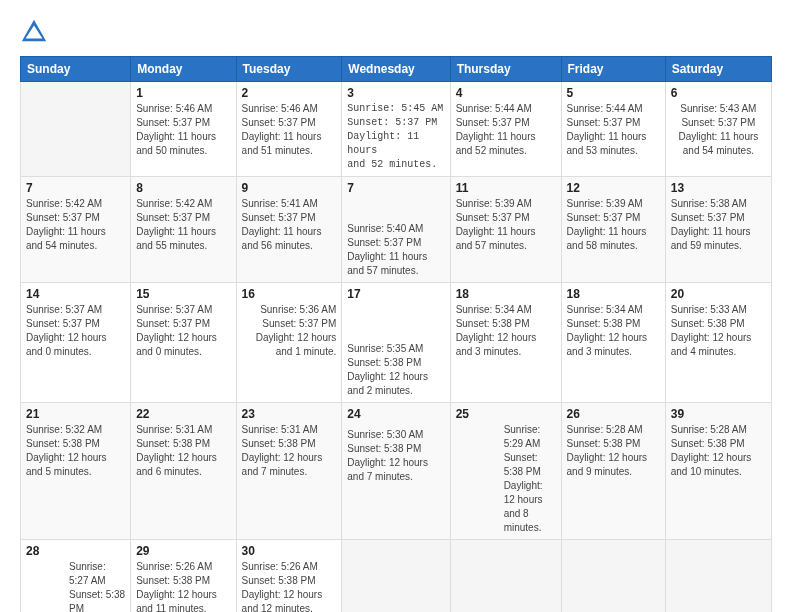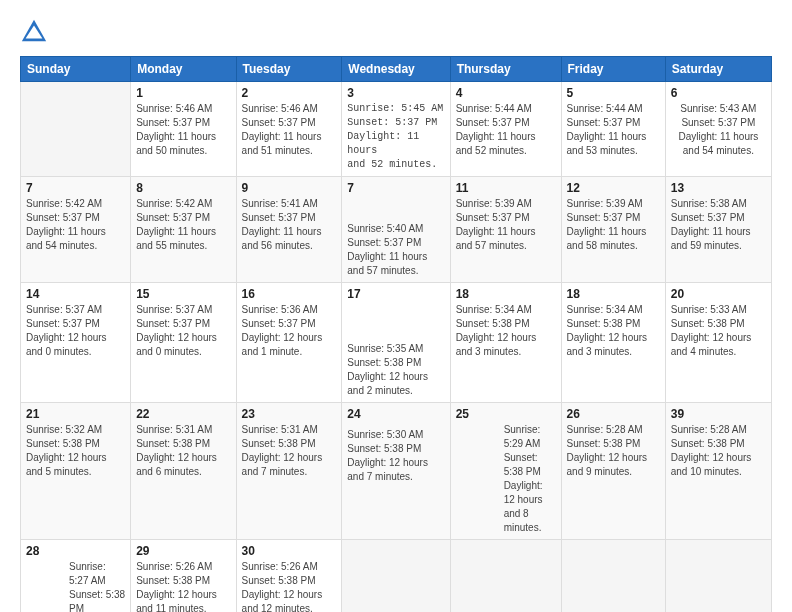--- a/index.html
+++ b/index.html
@@ -243,21 +243,21 @@
           </td>
           <td>
             <span class="day-num">15</span>
             <div class="day-info" style="white-space: pre-line;">Sunrise: 5:37 AM
 Sunset: 5:37 PM
 Daylight: 12 hours
 and 0 minutes.</div>
           </td>
           <td>
             <span class="day-num">16</span>
-            <div class="day-info" style="white-space: pre-line;">Sunrise: 5:36 AM
+            <div class="day-info" style="white-space: pre-line; text-align: right;">Sunrise: 5:36 AM
 Sunset: 5:37 PM
 Daylight: 12 hours
 and 1 minute.</div>
           </td>
           <td>
             <span class="day-num">17</span>
             <div class="day-info" style="white-space: pre-line; margin-top: 41px;">Sunrise: 5:35 AM
 Sunset: 5:38 PM
 Daylight: 12 hours
 and 2 minutes.</div>

